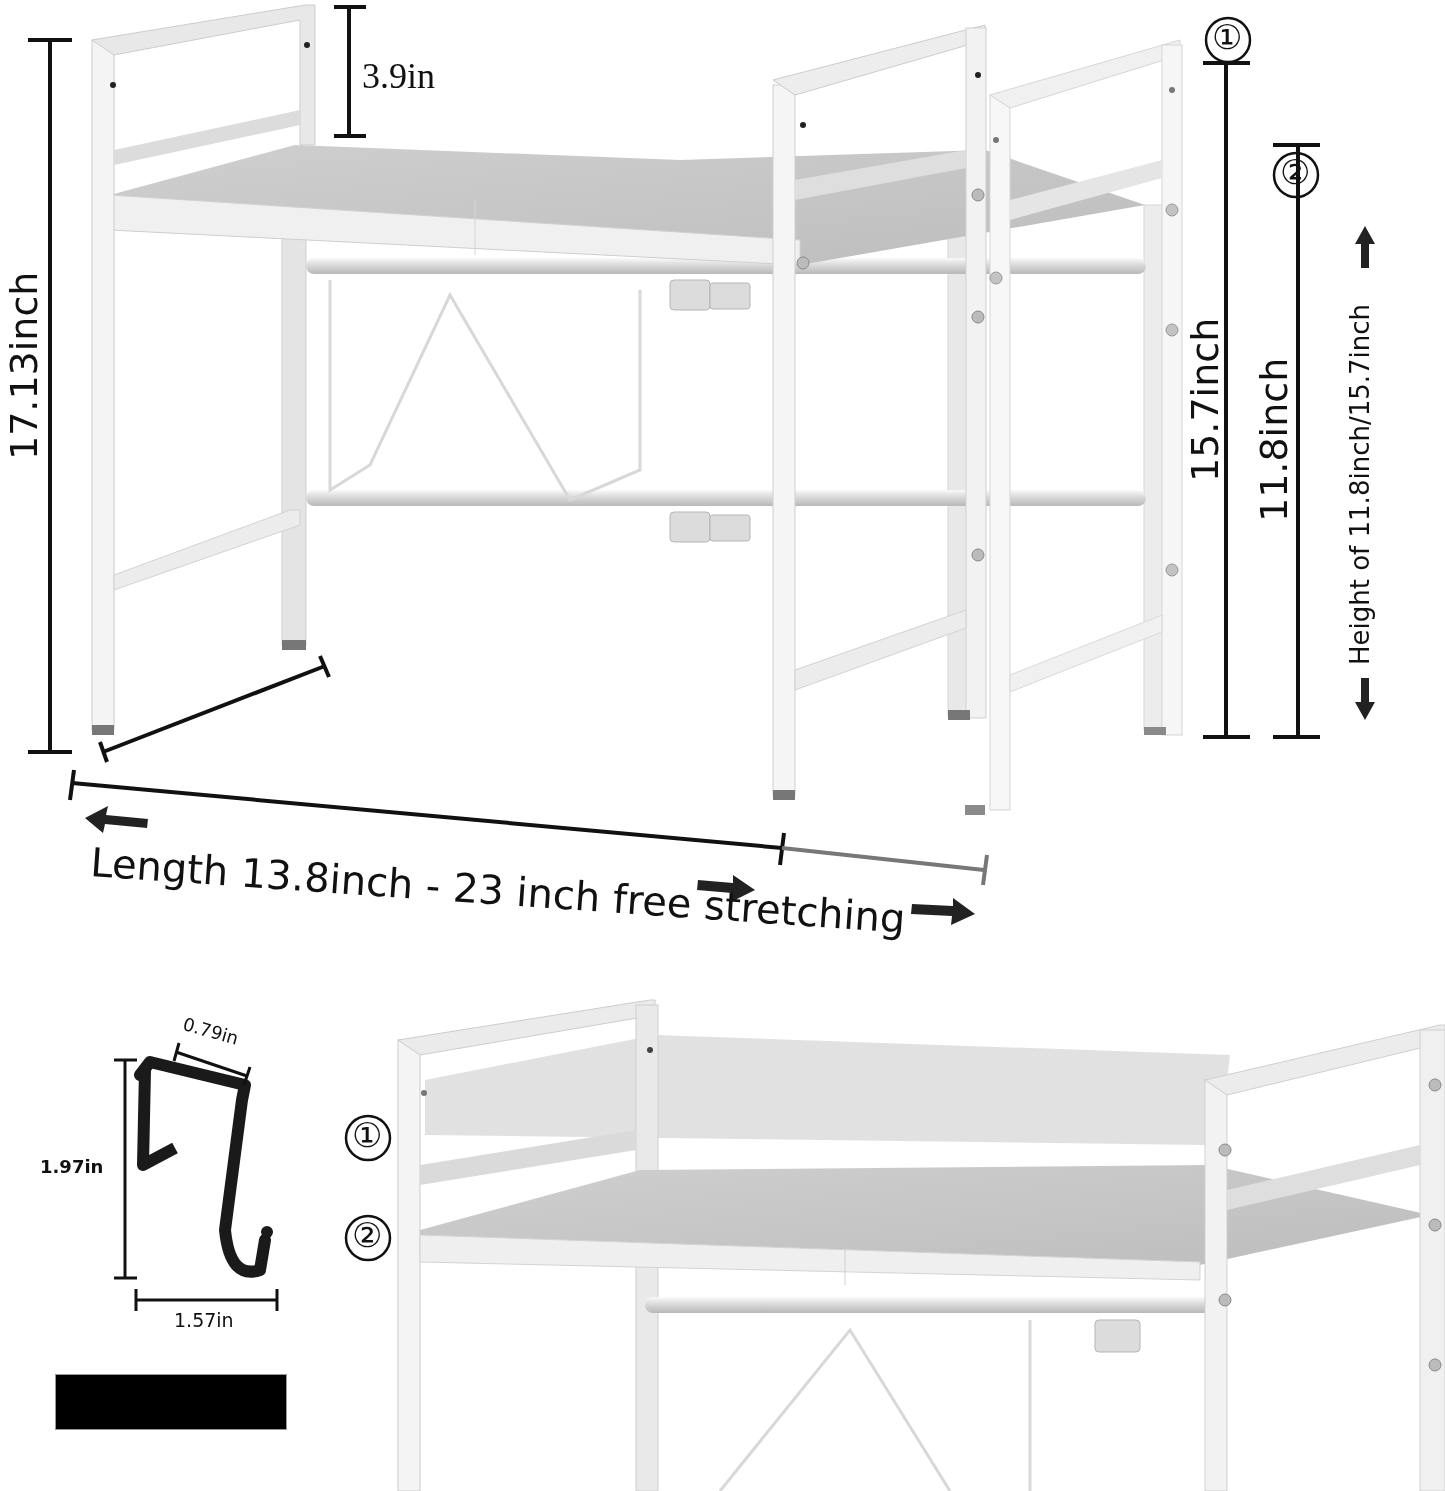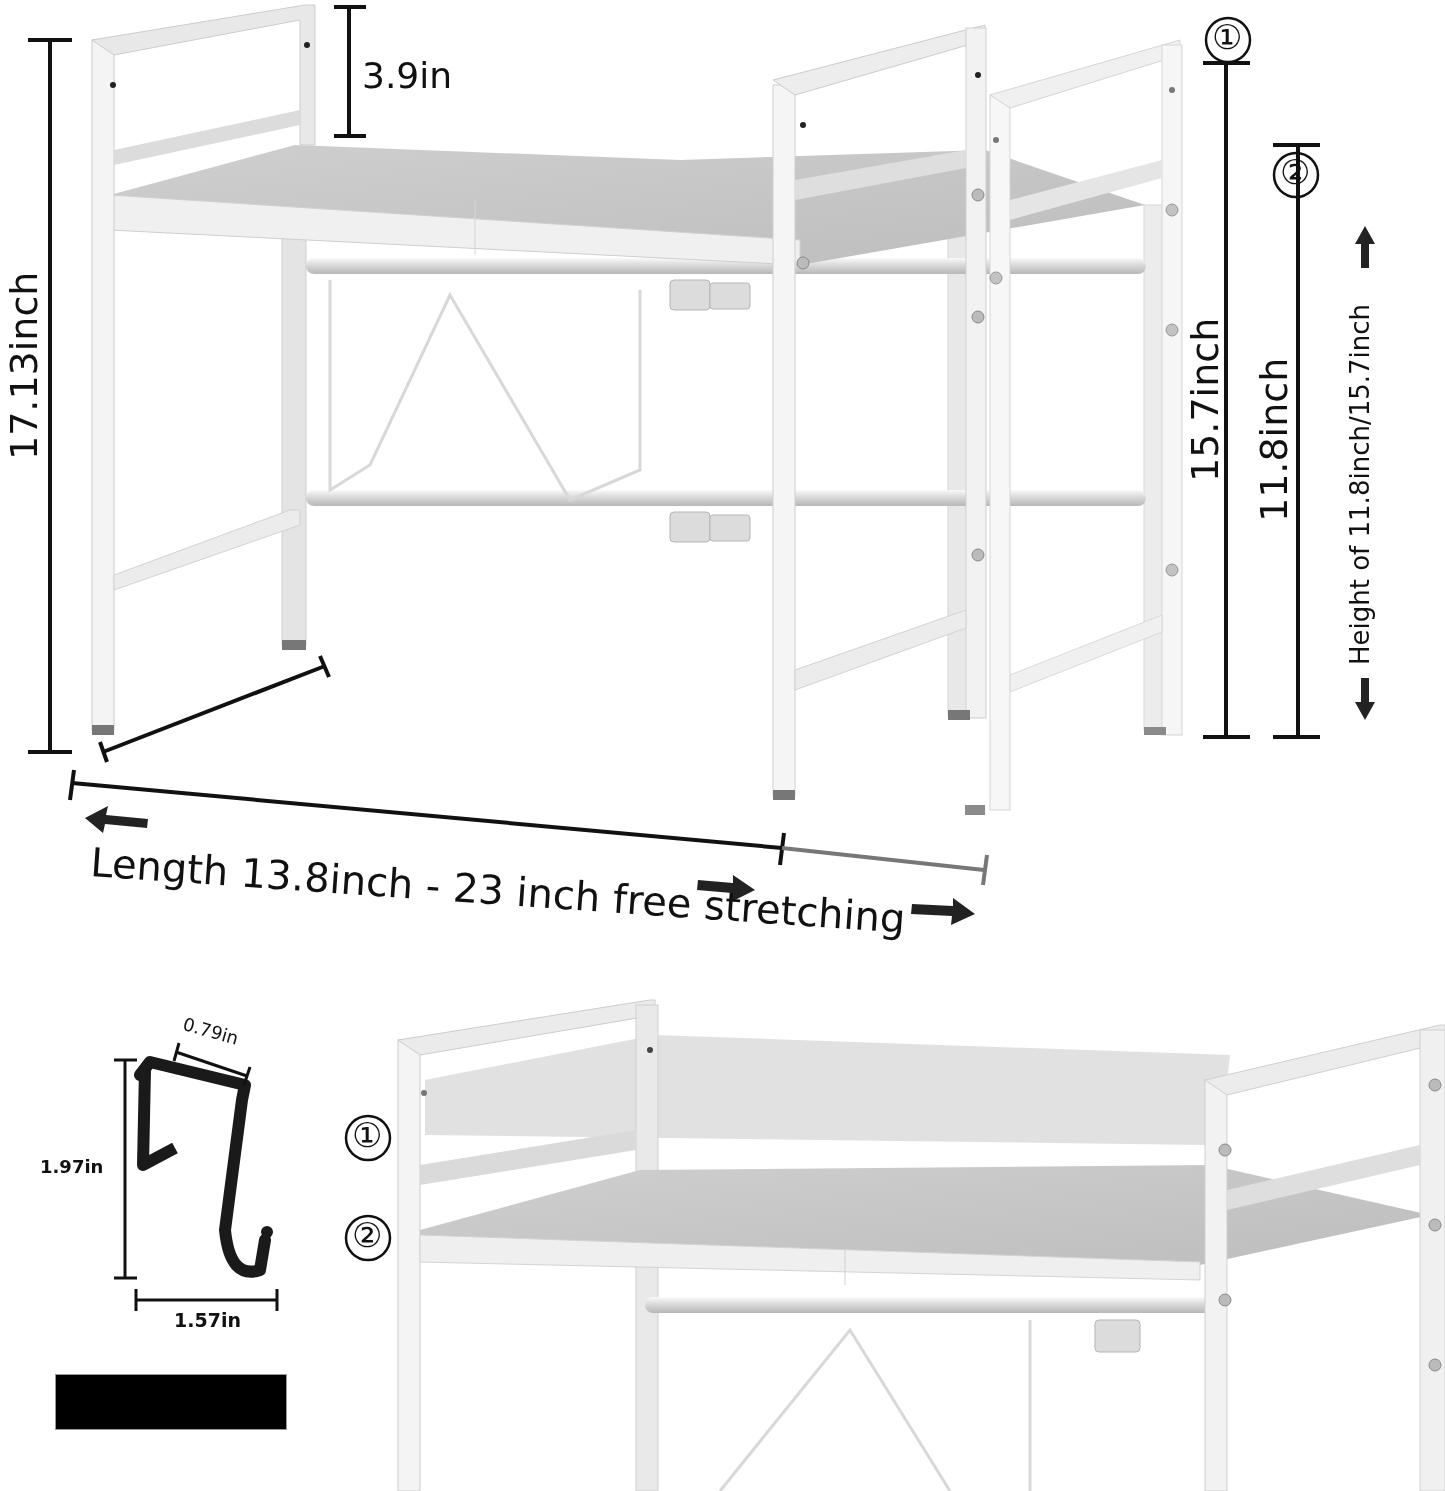--- a/index.html
+++ b/index.html
@@ -179,29 +179,29 @@
   </g>
 
   <g fill="none" stroke="#111" stroke-width="2.5">
     <circle cx="1228" cy="40" r="22"></circle>
     <circle cx="1296" cy="175" r="22"></circle>
     <circle cx="368" cy="1138" r="22"></circle>
     <circle cx="368" cy="1238" r="22"></circle>
   </g>
 </svg>
 
-<div class="lbl" style="left:362px; top:58px; font-size:36px;">3.9in</div>
+<div class="lbl" style="left:362px; top:58px; font-size:36px;font-family:Liberation Serif, serif;">3.9in</div>
 <div class="lbl rot-ccw" style="left:5px; top:460px; font-size:38px;">17.13inch</div>
 <div class="lbl rot-ccw" style="left:1186px; top:482px; font-size:38px;">15.7inch</div>
 <div class="lbl rot-ccw" style="left:1255px; top:522px; font-size:38px;">11.8inch</div>
 <div class="lbl rot-ccw" style="left:1347px; top:665px; font-size:26px;">Height of 11.8inch/15.7inch</div>
 <div class="lbl" style="left:1212px; top:20px; font-size:34px;">①</div>
 <div class="lbl" style="left:1280px; top:155px; font-size:34px;">②</div>
 <div class="lbl" style="left:92px; top:842px; font-size:40px; transform-origin:left top; transform:rotate(4deg);">Length 13.8inch - 23 inch free stretching</div>
 
 <div class="lbl" style="left:186px; top:1015px; font-size:18px; transform-origin:left top; transform:rotate(16deg);">0.79in</div>
 <div class="lbl" style="left:40px; top:1158px; font-size:18px;font-weight:bold;">1.97in</div>
-<div class="lbl" style="left:174px; top:1311px; font-size:19px;font-weight:bold;">1.57in</div>
+<div class="lbl" style="left:174px; top:1311px; font-size:19px;">1.57in</div>
 
 <div class="lbl" style="left:352px; top:1118px; font-size:34px;">①</div>
 <div class="lbl" style="left:352px; top:1218px; font-size:34px;">②</div>
 
 <div class="swatch" style="background:#000000;" title="Black"></div>
 
 </body></html>

